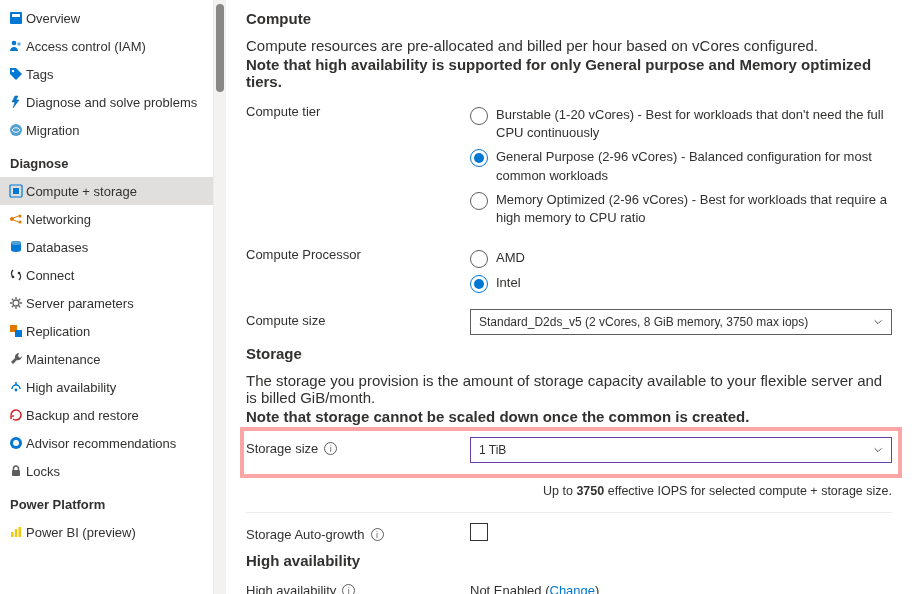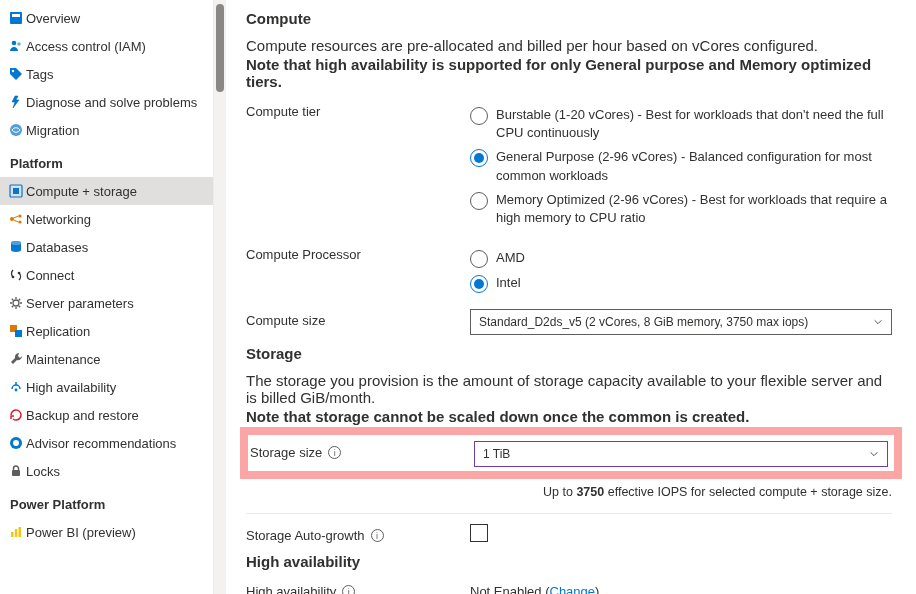--- a/index.html
+++ b/index.html
@@ -123,24 +123,24 @@
     width: 13px; height: 13px; border-radius: 50%;
     border: 1px solid #605e5c; display: inline-flex;
     align-items: center; justify-content: center;
     font-size: 9px; color: #605e5c;
   }
   .checkbox {
     width: 18px; height: 18px; border: 1px solid #323130;
     background: #fff;
   }
   .redbox {
-    border: 8px solid #fca5a5;
+    border: 4px solid #fca5a5;
     margin-left: -6px;
     margin-right: -10px;
-    padding: 2px 6px 0 2px;
+    padding: 2px 6px 7px 2px;
   }
   .hr { border-top: 1px solid #edebe9; margin: 14px 0 6px 0; }
   .linklike { color: #0078d4; cursor: pointer; }
   .iops-note { text-align: right; font-size: 12.5px; margin: 6px 0 8px 0; }
 </style>
 </head>
 <body>
 
 <div class="layout">
 
@@ -185,21 +185,21 @@
         <div class="nav-item">
           <span class="nav-icon">
             <svg viewBox="0 0 16 16" width="16" height="16">
               <circle cx="8" cy="8" r="6" fill="#50a0d8"></circle>
               <path d="M4 8c2-3 6-3 8 0M4 8c2 3 6 3 8 0" fill="none" stroke="#fff" stroke-width="1"></path>
             </svg>
           </span>
           <span>Migration</span>
         </div>
       </div>
-    <div class="nav-section">Platform</div>
+    <div class="nav-section">Diagnose</div>
     <div id="nav-settings">
         <div class="nav-item selected">
           <span class="nav-icon">
             <svg viewBox="0 0 16 16" width="16" height="16">
               <rect x="2" y="2" width="12" height="12" rx="1" fill="none" stroke="#0078d4" stroke-width="1.2"></rect>
               <rect x="5" y="5" width="6" height="6" fill="#0078d4"></rect>
             </svg>
           </span>
           <span>Compute + storage</span>
         </div>

